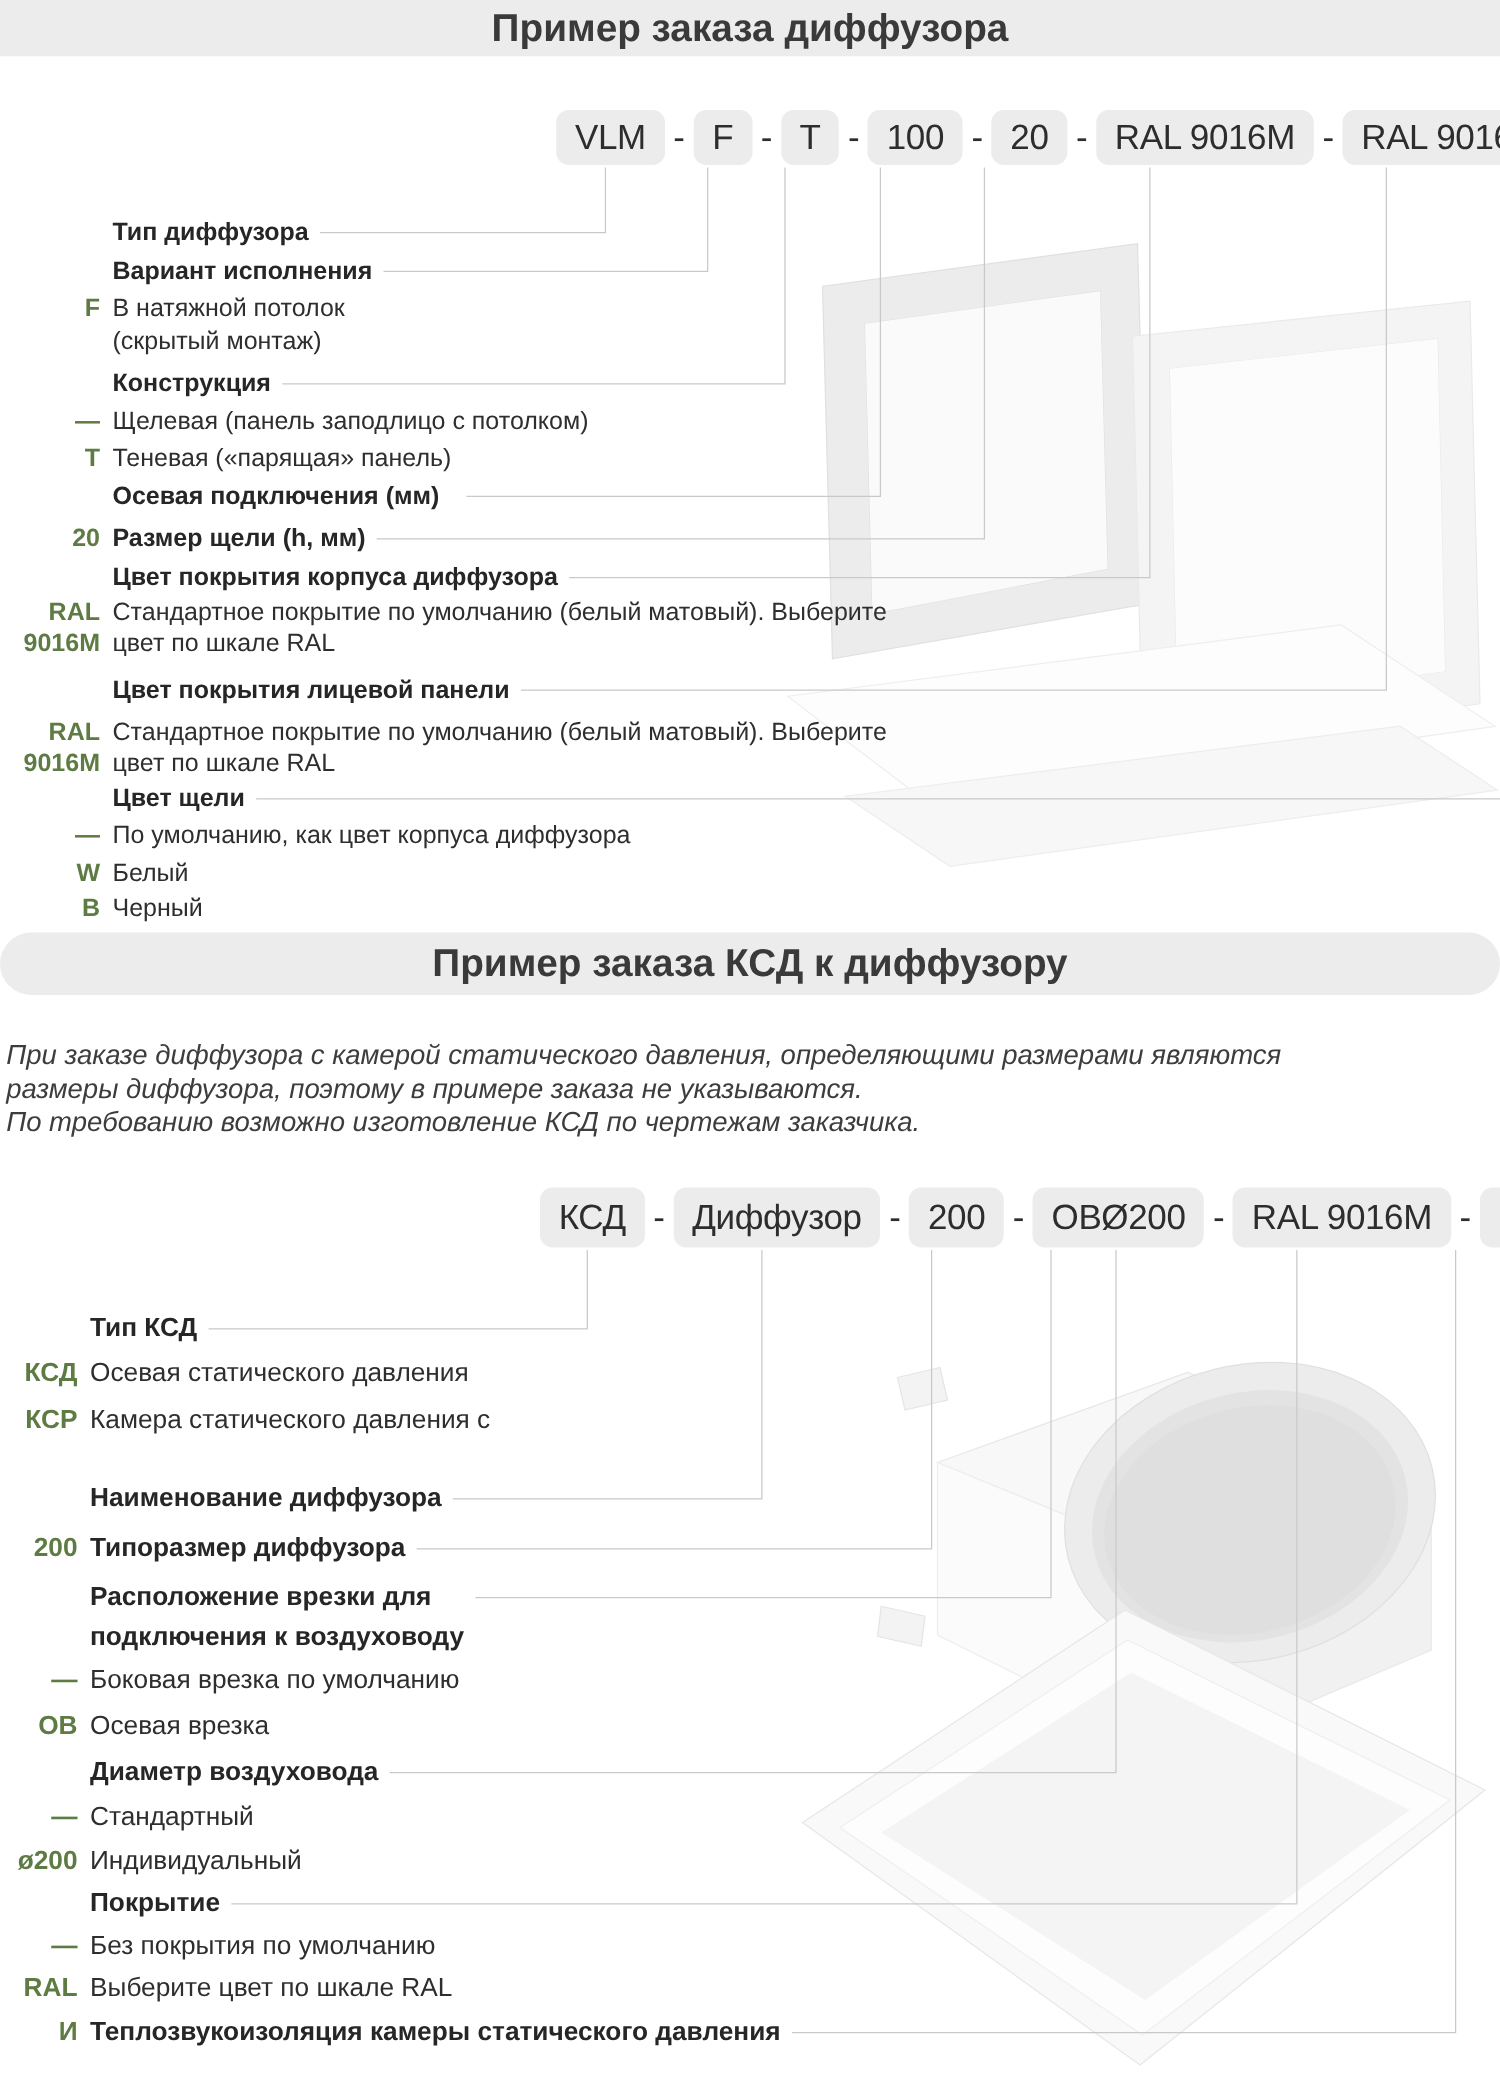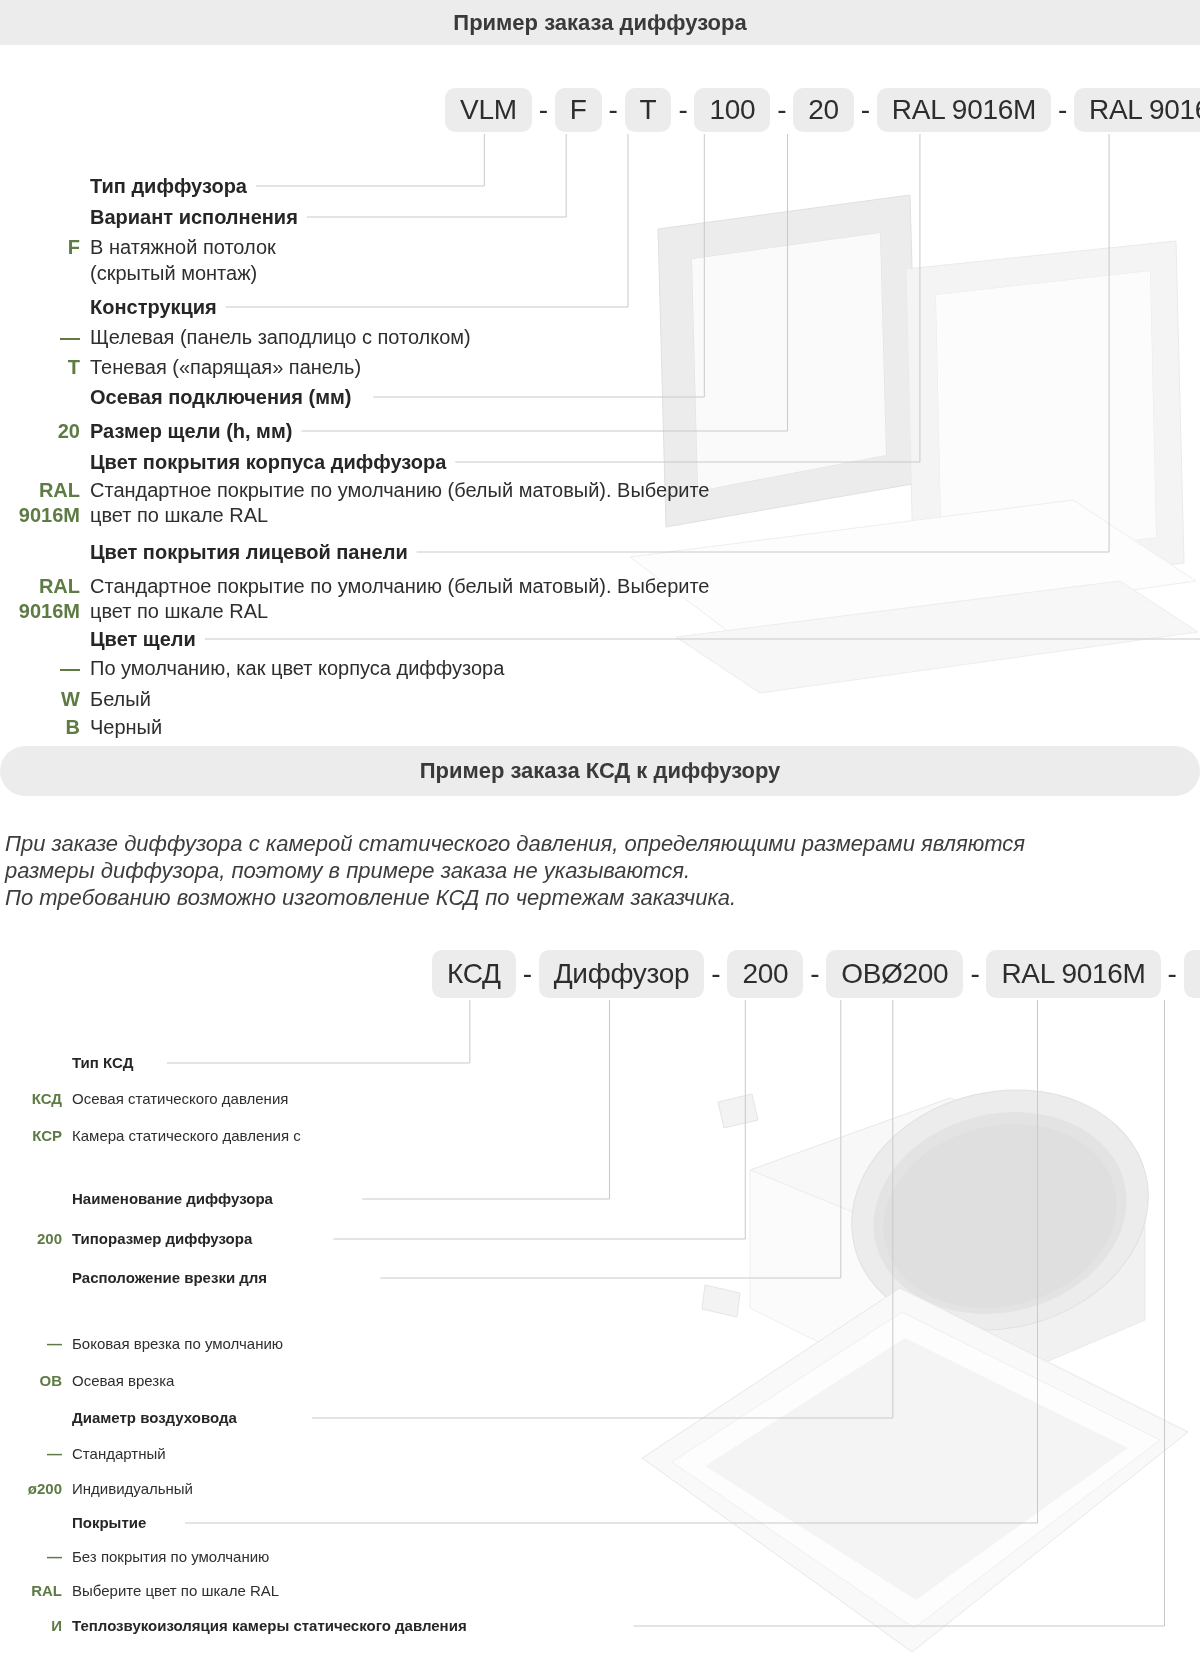--- a/index.html
+++ b/index.html
@@ -8,40 +8,40 @@
     --line:#c9c9c9;
     --ink:#2e2e2e;
   }
   html,body{margin:0;padding:0;background:#fff;}
   #page{
     position:relative;width:1200px;height:1660px;background:#fff;
     font-family:"Liberation Sans",sans-serif;overflow:hidden;
   }
   .hdr{
     position:absolute;left:0;width:1200px;background:var(--boxbg);
-    text-align:center;font-weight:600;color:#3a3a3a;font-size:22px;z-index:10;
+    text-align:center;font-weight:600;color:#3a3a3a;font-size:31px;z-index:10;
   }
   #hdr1{top:0;height:45px;line-height:45px;}
   #hdr2{top:746px;height:50px;line-height:50px;border-radius:25px;}
   .coderow{
     position:absolute;display:flex;align-items:stretch;white-space:nowrap;
     color:#2d2d2d;font-size:28px;font-weight:500;letter-spacing:-0.3px;z-index:10;
   }
   #code1{left:445px;top:88px;height:44px;}
   #code2{left:432px;top:950px;height:48px;}
   .cbox{
     background:var(--boxbg);border-radius:10px;padding:0 15px;
     display:inline-flex;align-items:center;
   }
   .dash{margin:0 7px;display:inline-flex;align-items:center;}
   .row{
     position:absolute;left:0;display:flex;align-items:flex-start;
     font-size:20px;color:var(--ink);line-height:26px;z-index:10;
   }
-  .row.s2{font-size:15px;}
+  .row.s2{font-size:21px;}
   .gut{flex:0 0 80px;text-align:right;color:var(--accent);font-weight:700;}
   .row.s2 .gut{flex:0 0 62px;}
   .lbl{margin-left:10px;font-weight:400;}
   .bold{font-weight:700;color:#262626;}
   #connectors{position:absolute;top:0;left:0;z-index:5;pointer-events:none;}
   #connectors polyline{fill:none;stroke:var(--line);stroke-width:1;}
   .render{position:absolute;z-index:1;}
 </style>
 </head>
 <body>
@@ -229,20 +229,21 @@
     <span class="lbl bold" id="M3">Наименование диффузора</span>
   </div>
   <div class="row s2" style="top:1226px">
     <span class="gut">200</span>
     <span class="lbl bold" id="M4">Типоразмер диффузора</span>
   </div>
   <div class="row s2" style="top:1262px;line-height:32px">
     <span class="gut"></span>
     <span class="lbl bold">
       <div id="M5a">Расположение врезки для</div>
+      <div>подключения к воздуховоду</div>
     </span>
   </div>
   <div class="row s2" style="top:1331px">
     <span class="gut">—</span>
     <span class="lbl">Боковая врезка по умолчанию</span>
   </div>
   <div class="row s2" style="top:1368px">
     <span class="gut">ОВ</span>
     <span class="lbl">Осевая врезка</span>
   </div>

